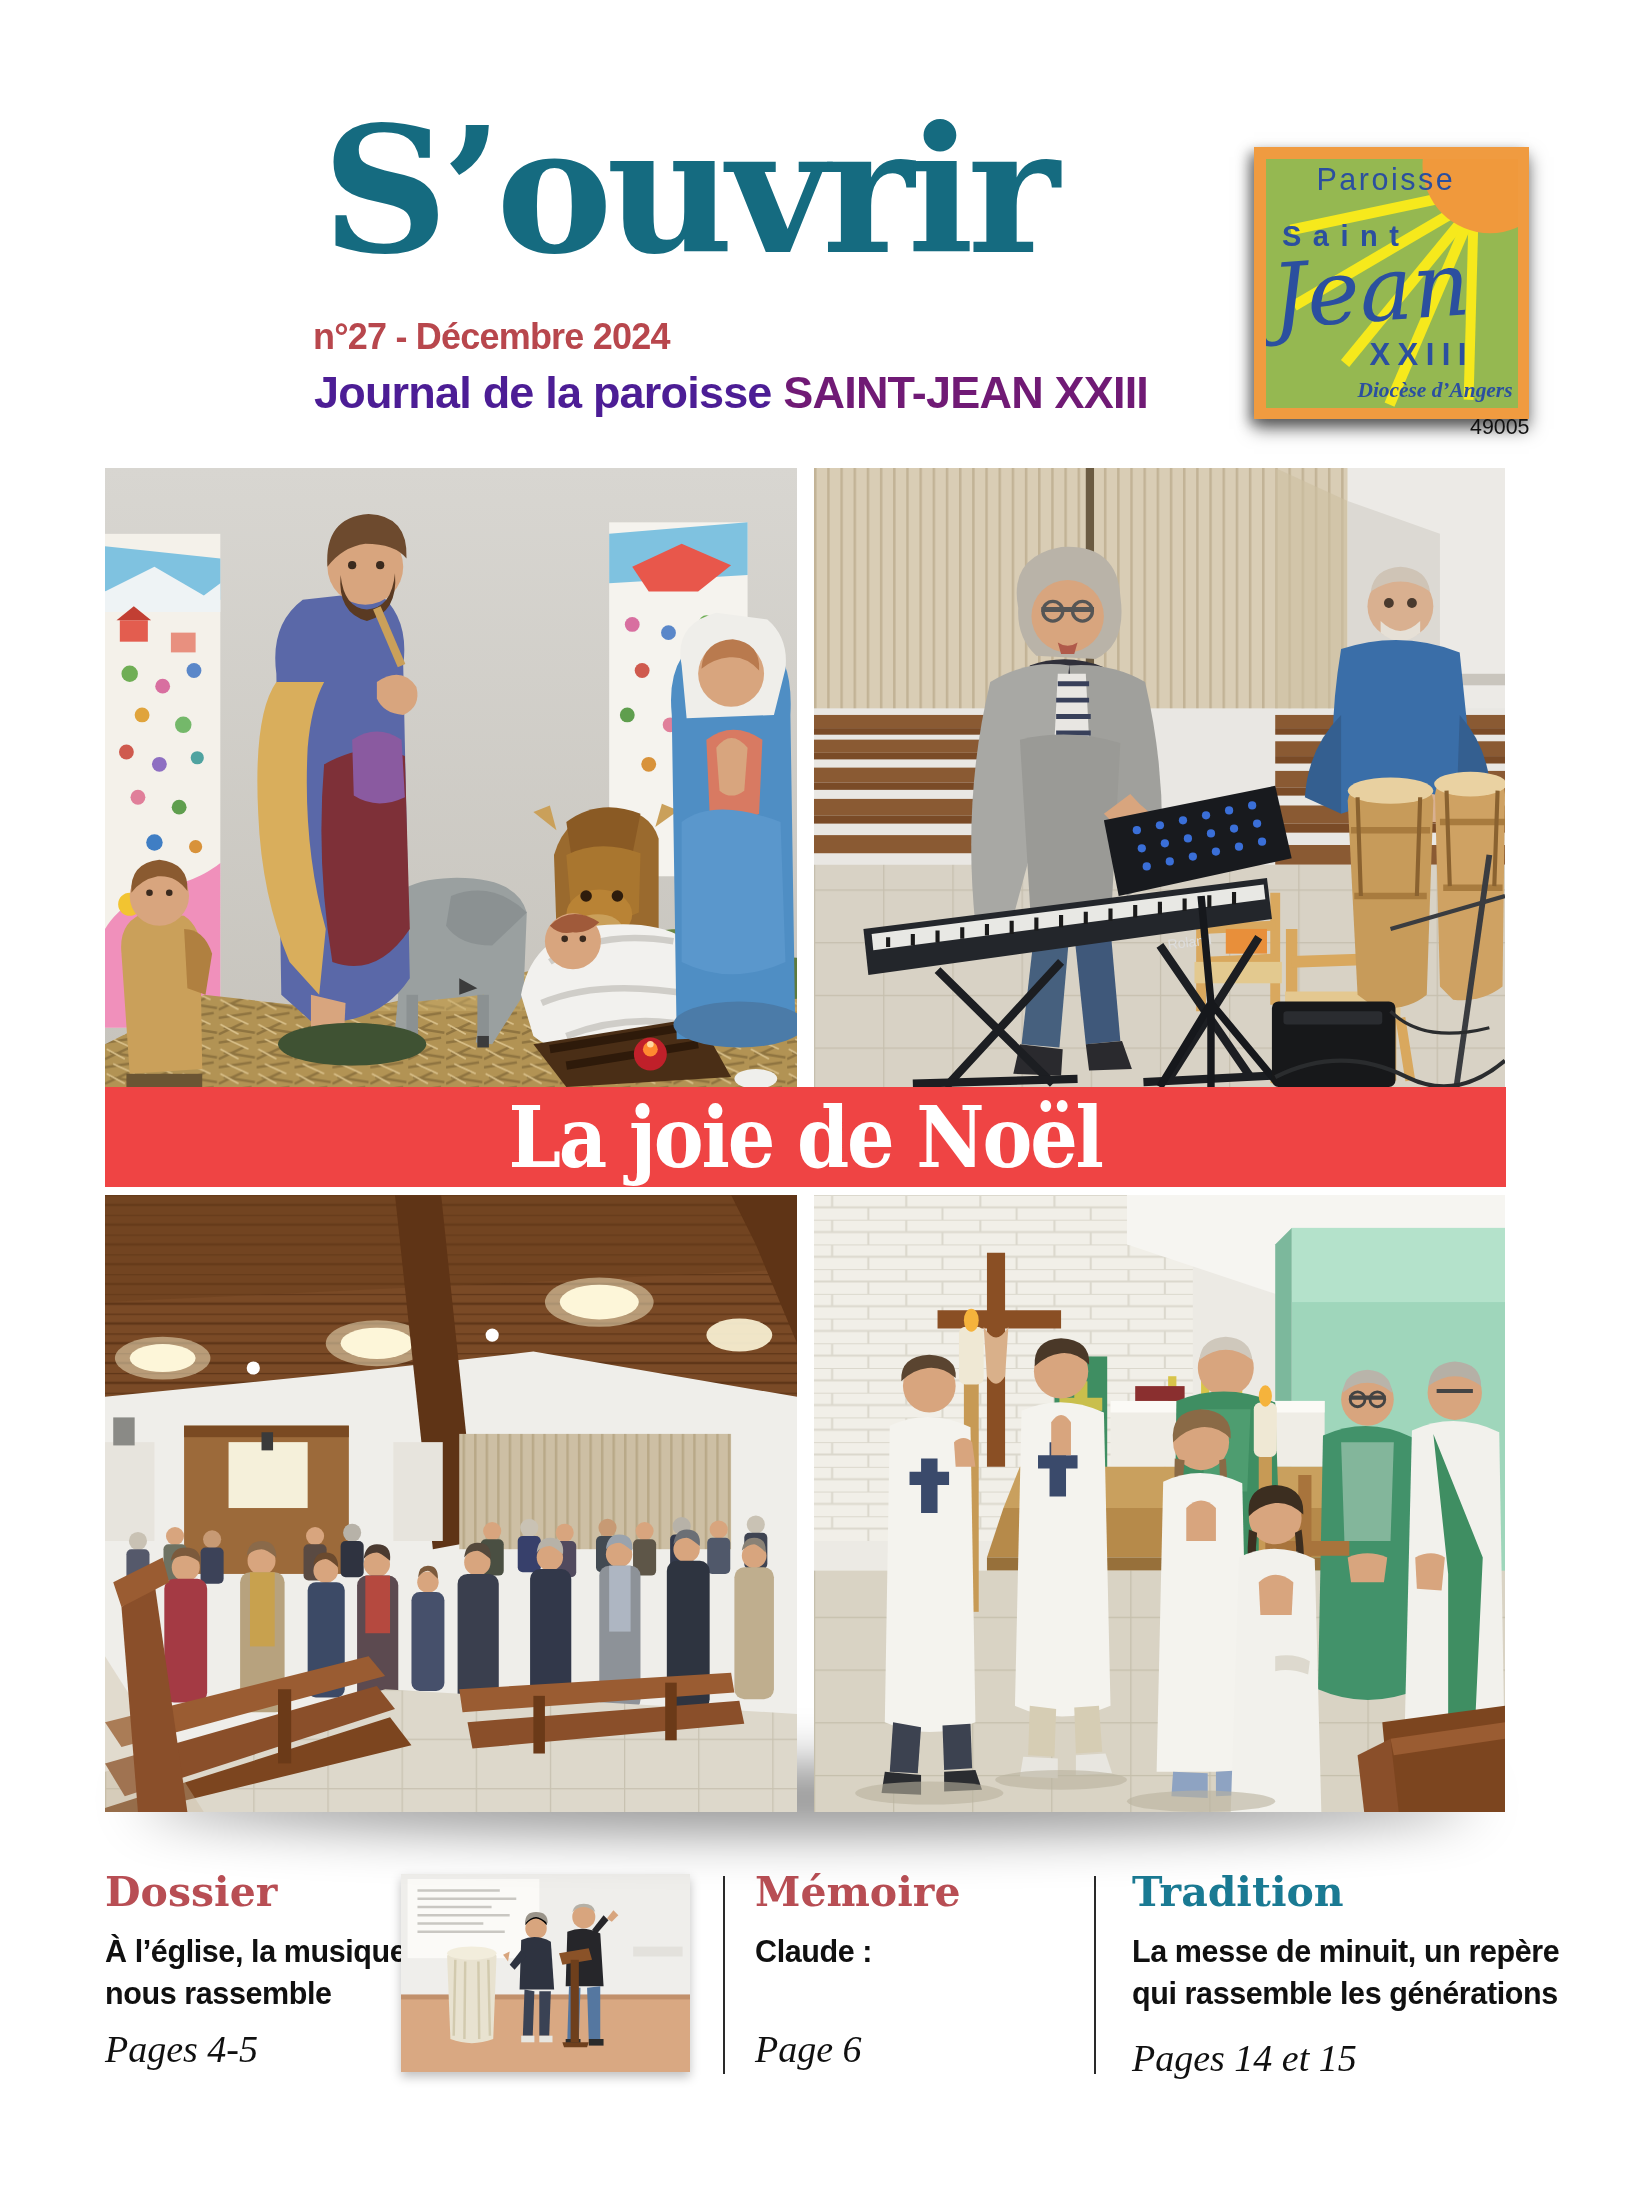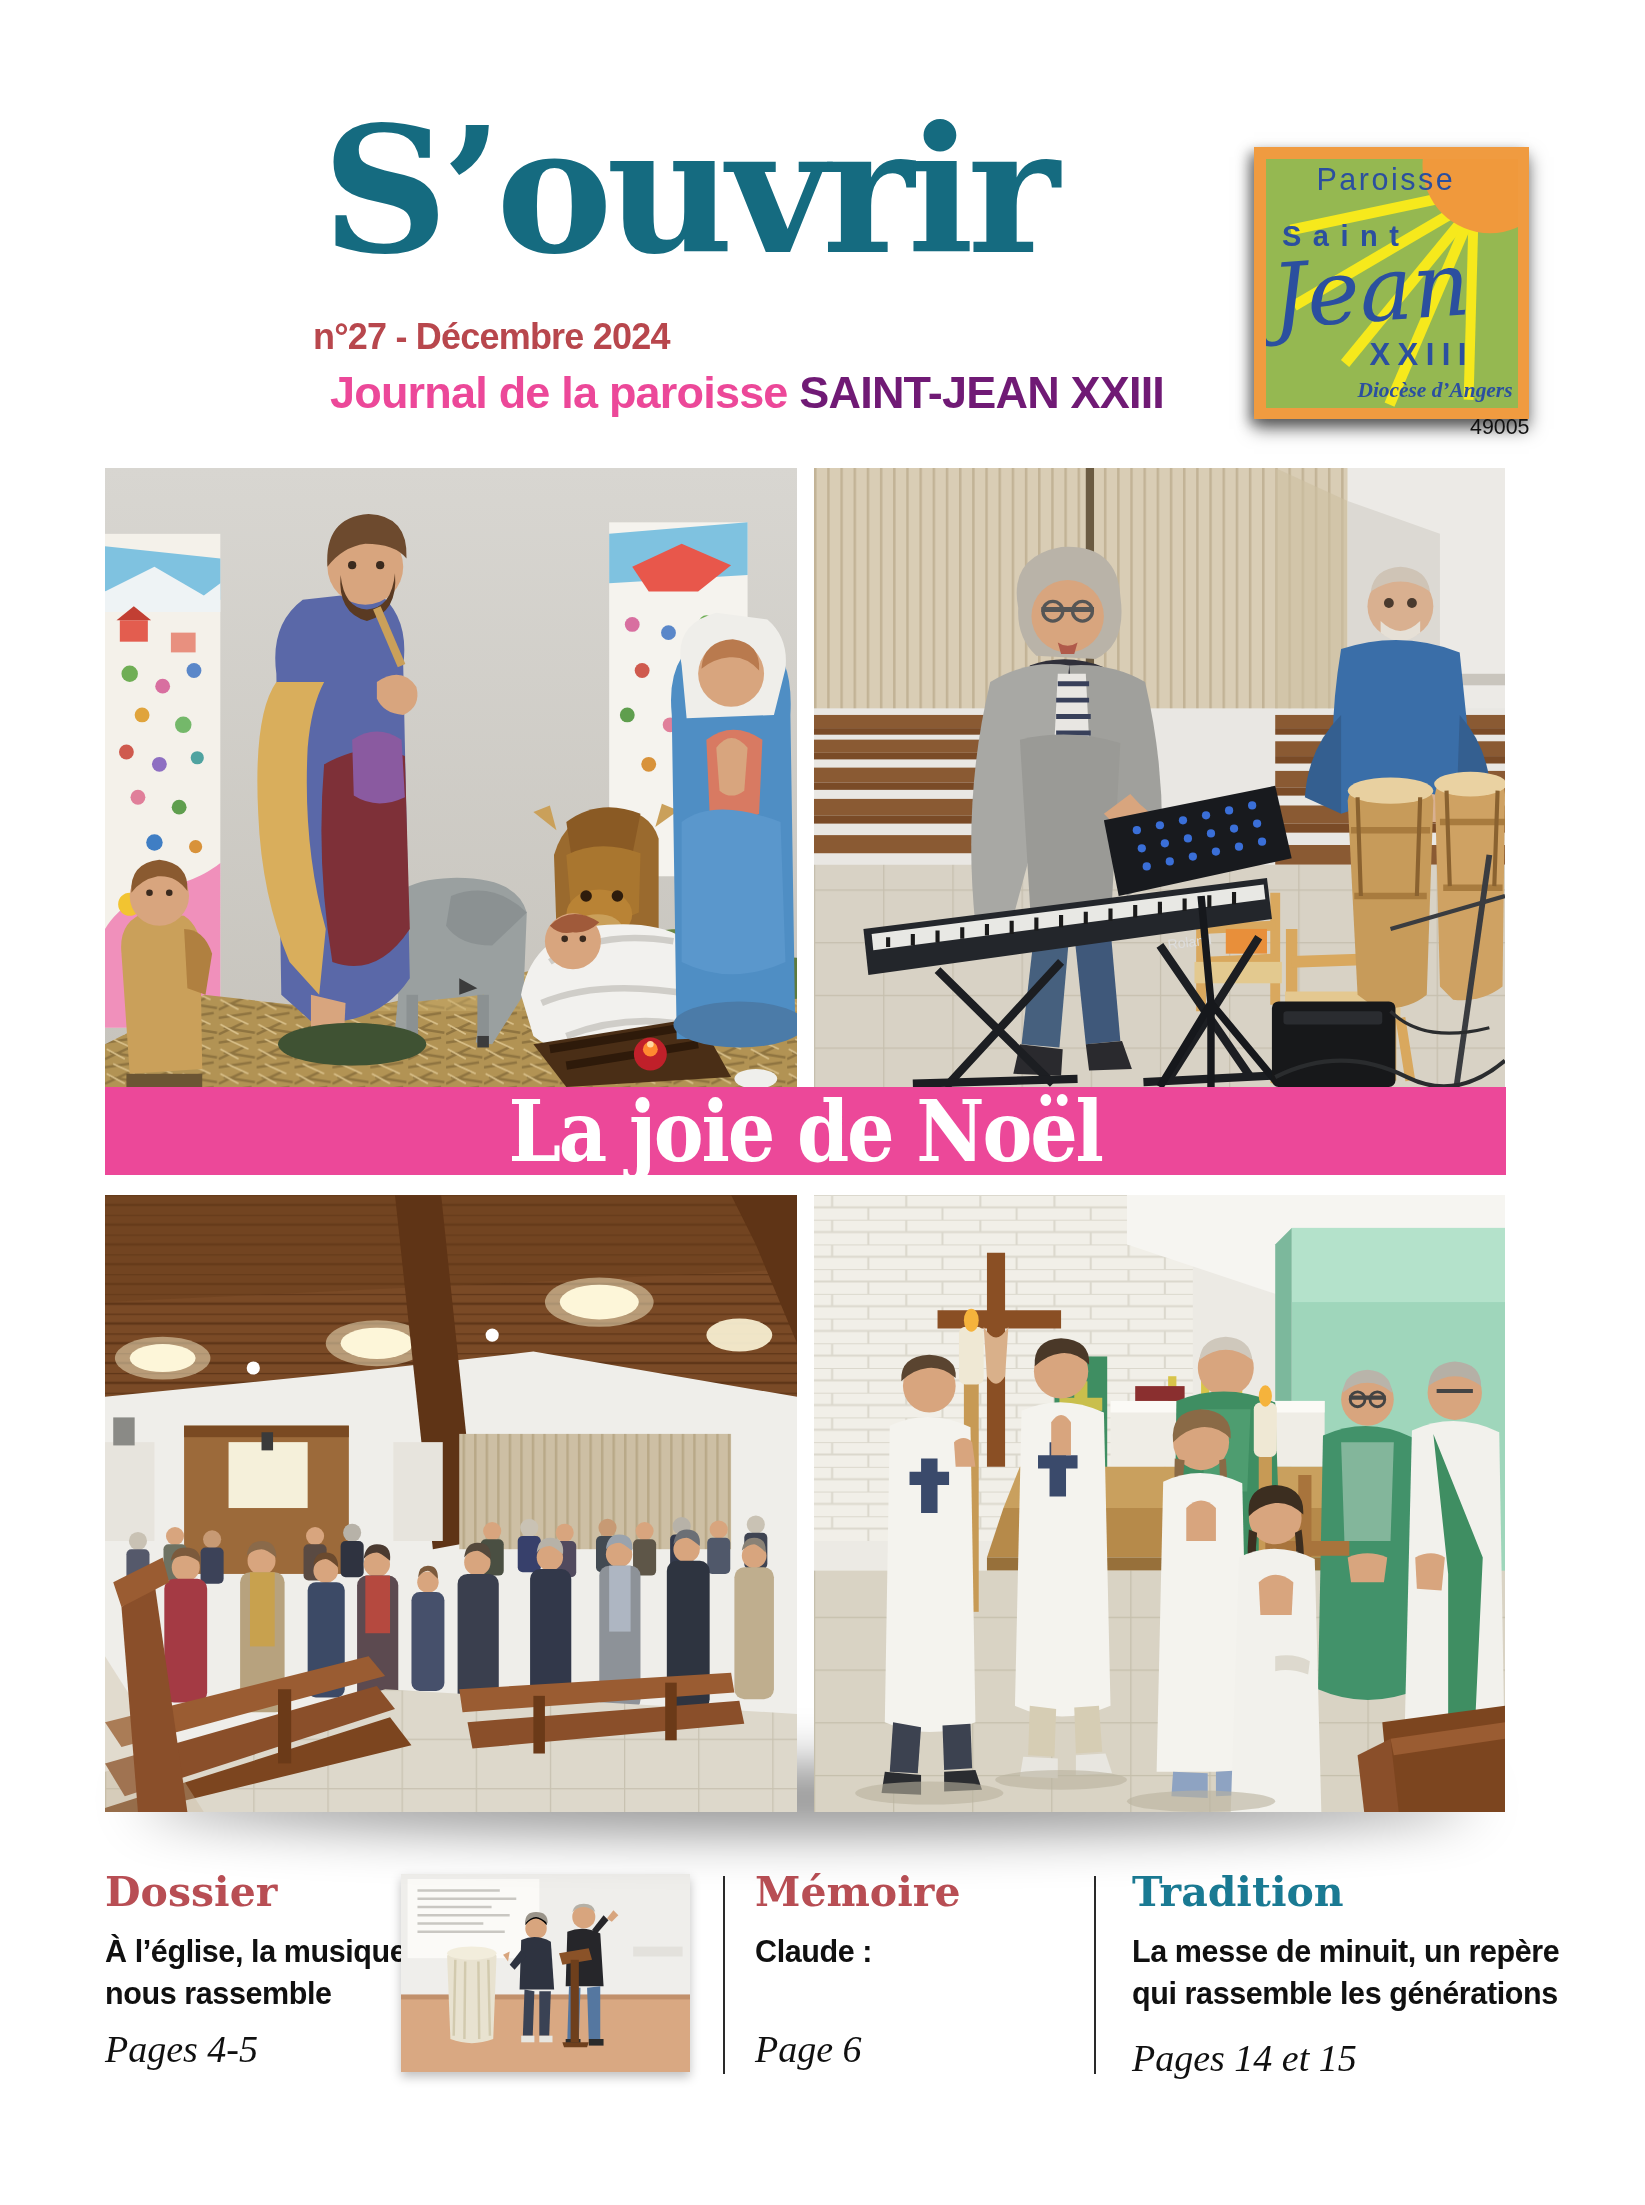--- a/index.html
+++ b/index.html
@@ -3,21 +3,21 @@
 <meta charset="utf-8">
 <style>
   html,body{margin:0;padding:0;background:#888;}
   .page{position:relative;width:1645px;height:2205px;background:#ffffff;overflow:hidden;
         font-family:"Liberation Sans",sans-serif;}
   
   .title{position:absolute;left:306px;top:80px;font-family:"DejaVu Serif",serif;
          font-weight:700;font-size:175px;line-height:1.08;color:#156b80;letter-spacing:-6.6px;margin:16px;}
   .issue{position:absolute;left:313px;top:316px;font-size:36px;font-weight:700;color:#b8474d;letter-spacing:-0.8px;}
   .subtitle{position:absolute;left:314px;top:367px;font-size:45px;font-weight:700;letter-spacing:-0.8px;white-space:nowrap;}
-  .subtitle .plain{color:#ec4899;margin-left:16px;}
+  .subtitle .plain{color:#4c1d95;}
   .subtitle .accent{color:#701a75;}
   
   .logo{position:absolute;left:1245px;top:147px;width:275px;height:272px;background:#f09b40;
         box-shadow:0 10px 16.5px rgba(0,0,0,.5), -5px 5px 11.5px rgba(0,0,0,.35);margin-left:9px;}
   .logo-inner{position:absolute;left:11.5px;top:11.5px;right:11.5px;bottom:11.5px;background:#95b851;overflow:hidden;}
   .logo-inner svg{position:absolute;inset:0;width:100%;height:100%;}
   .logo-inner span{position:absolute;color:#2b4f9f;white-space:nowrap;}
   .lg-paroisse{left:51px;top:3.3px;font-size:30.5px;letter-spacing:2.5px;}
   .lg-saint{left:16.5px;top:61px;font-size:29px;font-weight:700;letter-spacing:11.5px;}
   .lg-jean{left:5px;top:79px;font-family:"DejaVu Serif",serif;font-style:italic;font-size:89px;transform:rotate(-4deg);}
@@ -27,21 +27,21 @@
   
   .photo{position:absolute;overflow:hidden;z-index:2;}
   .photo svg{display:block;width:100%;height:100%;}
   .ph-tl{left:105px;top:468px;width:692px;height:619px;}
   .ph-tr{left:814px;top:468px;width:691px;height:619px;}
   .ph-bl{left:105px;top:1195px;width:692px;height:617px;}
   .ph-br{left:814px;top:1195px;width:691px;height:617px;}
   .photos-shadow{position:absolute;left:140px;top:1770px;width:1334px;height:58px;background:#000;
                  border-radius:50%;filter:blur(28px);opacity:.5;z-index:1;}
   
-  .banner{position:absolute;left:105px;top:1087px;width:1401px;height:88px;background:#ec4899;z-index:3;
+  .banner{position:absolute;left:105px;top:1087px;width:1401px;height:100px;background:#ef4444;z-index:3;
           display:flex;align-items:center;justify-content:center;}
   .banner span{display:inline-block;font-family:"DejaVu Serif",serif;font-weight:700;font-size:85px;
                color:#ffffff;letter-spacing:-2.5px;transform:scaleX(.88);}
   
   .f-divider{position:absolute;top:1876px;width:1.6px;height:198px;background:#2a2a2a;}
   .fd1{left:723px;} .fd2{left:1094px;}
   .f-heading{position:absolute;top:1868px;font-family:"DejaVu Serif",serif;font-weight:700;font-size:41px;}
   .f-red{color:#b84e54;} .f-teal{color:#1a7a93;}
   .f-body{position:absolute;top:1930px;font-size:30.5px;font-weight:700;color:#101010;line-height:42px;letter-spacing:-0.4px;}
   .f-pages{position:absolute;top:2027px;font-family:"Liberation Serif",serif;font-style:italic;font-size:38px;color:#101010;}

